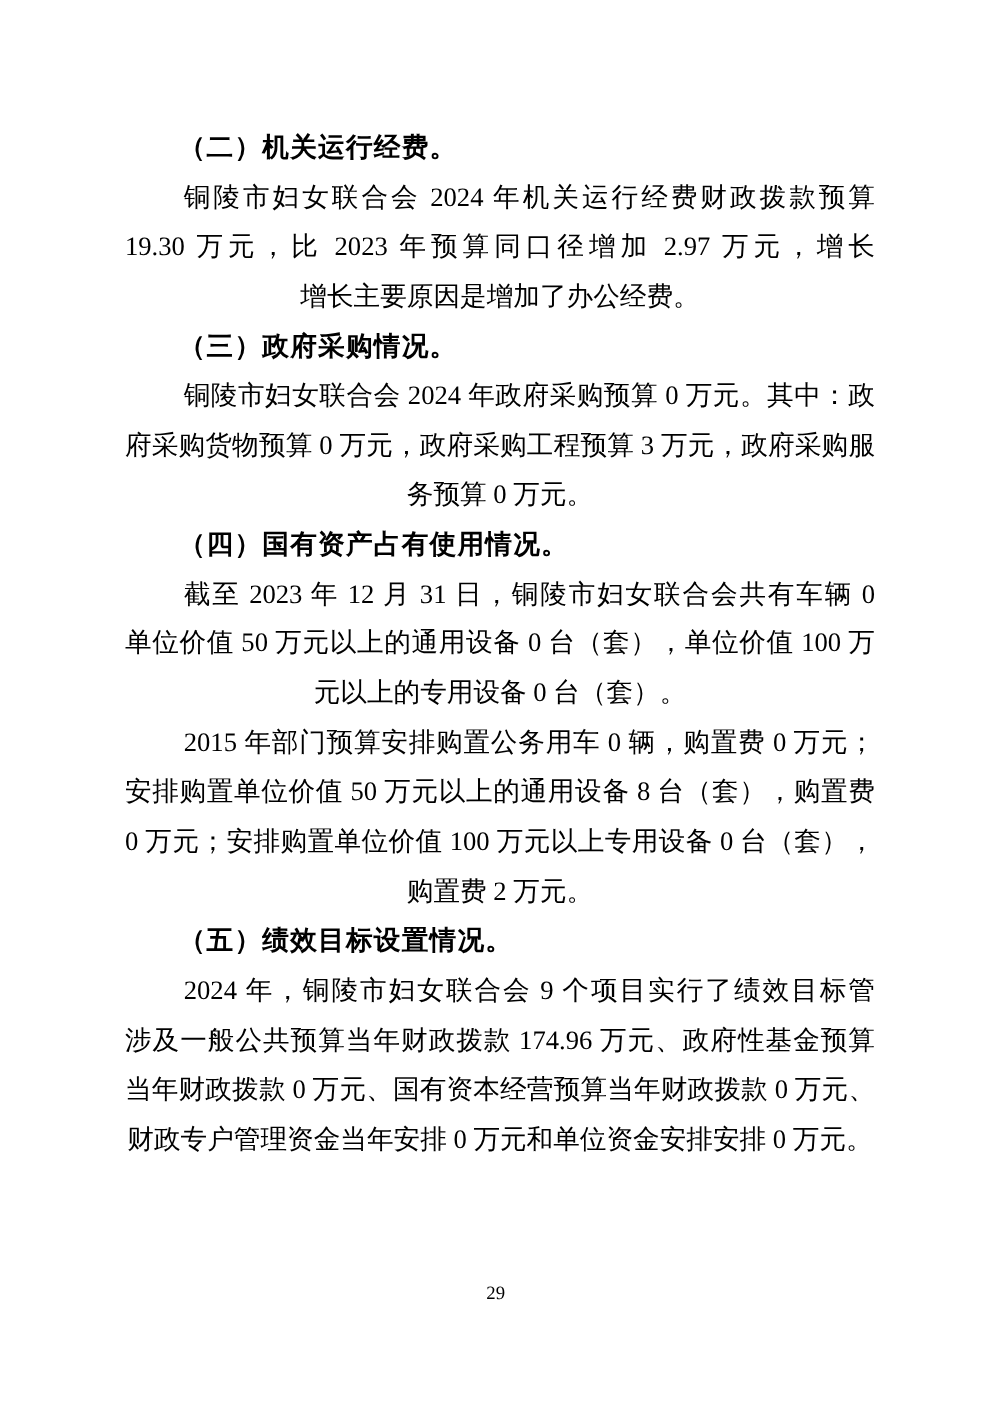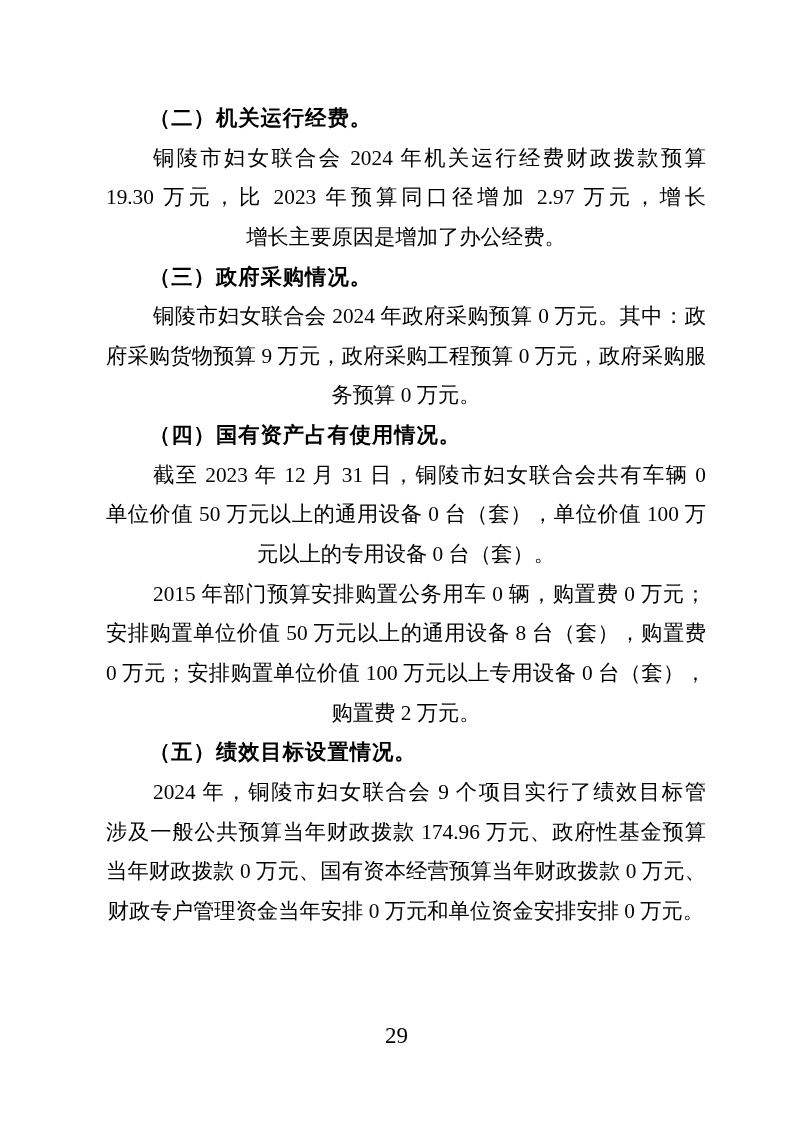--- a/index.html
+++ b/index.html
@@ -24,21 +24,20 @@
   }
   .line {
     box-sizing: border-box;
     width: 600px;
     height: 39.65px;
     line-height: 39.65px;
     font-size: 21.3px;
     overflow: hidden;
     white-space: nowrap;
     text-align: left;
-    margin-left: 6px;
   }
   
   .line.just {
     white-space: normal;
     text-align: justify;
     text-align-last: justify;
   }
   
   .line.end {
     text-align: center;
@@ -54,35 +53,35 @@
     letter-spacing: 1px;
   }
   .pageno {
     position: absolute;
     left: 0;
     top: 1016px;
     width: 793px;
     height: 39.65px;
     line-height: 39.65px;
     text-align: center;
-    font-size: 23px;
+    font-size: 15px;
   }
 </style>
 </head>
 <body>
 
 <div class="page">
   <div class="content">
     <div class="line h">（二）机关运行经费。</div>
     <div class="line first just">铜陵市妇女联合会 2024 年机关运行经费财政拨款预算</div>
     <div class="line just">19.30 万元，比 2023 年预算同口径增加 2.97 万元，增长 18.19%，</div>
     <div class="line end">增长主要原因是增加了办公经费。</div>
     <div class="line h">（三）政府采购情况。</div>
     <div class="line first just">铜陵市妇女联合会 2024 年政府采购预算 0 万元。其中：政</div>
-    <div class="line just">府采购货物预算 9 万元，政府采购工程预算 0 万元，政府采购服</div>
+    <div class="line just">府采购货物预算 0 万元，政府采购工程预算 3 万元，政府采购服</div>
     <div class="line end">务预算 0 万元。</div>
     <div class="line h">（四）国有资产占有使用情况。</div>
     <div class="line first just">截至 2023 年 12 月 31 日，铜陵市妇女联合会共有车辆 0 辆。</div>
     <div class="line just">单位价值 50 万元以上的通用设备 0 台（套），单位价值 100 万</div>
     <div class="line end">元以上的专用设备 0 台（套）。</div>
     <div class="line first just">2015 年部门预算安排购置公务用车 0 辆，购置费 0 万元；</div>
     <div class="line just">安排购置单位价值 50 万元以上的通用设备 8 台（套），购置费</div>
     <div class="line just">0 万元；安排购置单位价值 100 万元以上专用设备 0 台（套），</div>
     <div class="line end">购置费 2 万元。</div>
     <div class="line h">（五）绩效目标设置情况。</div>

